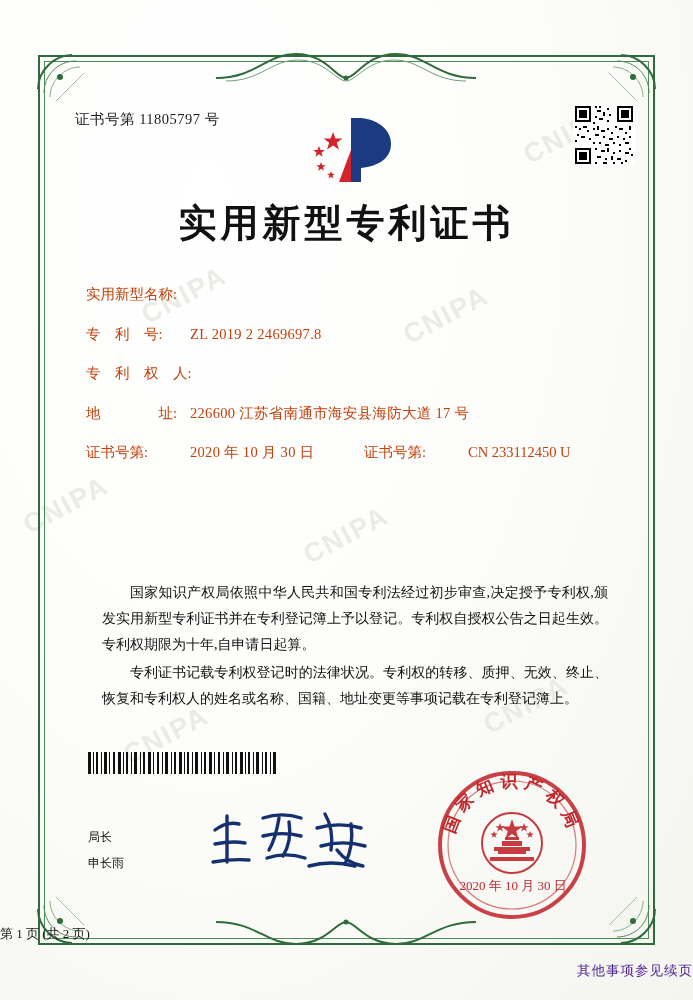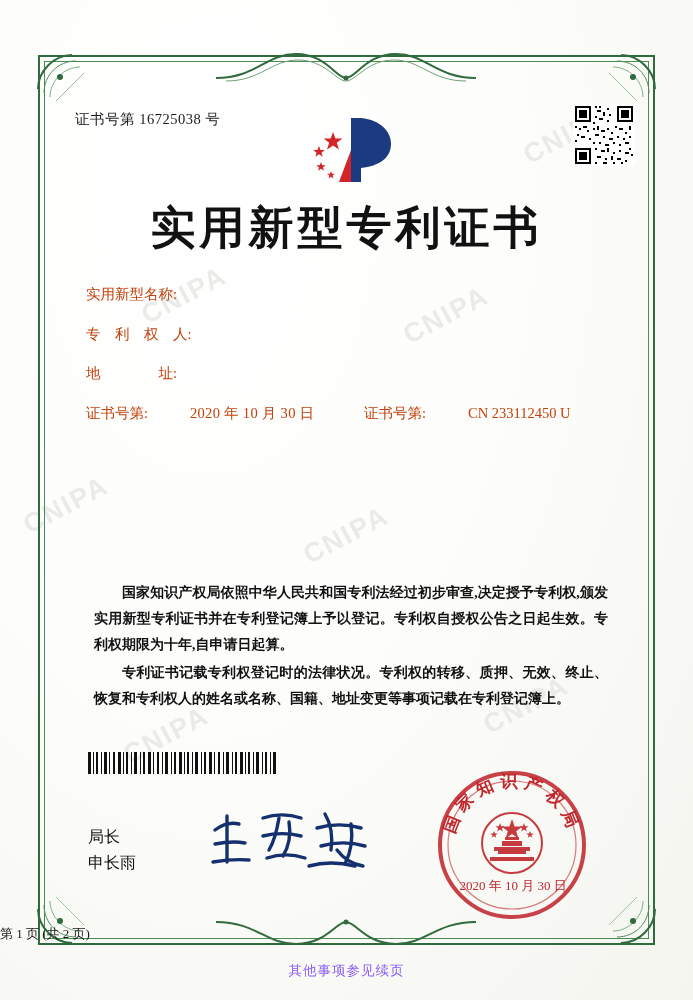--- a/index.html
+++ b/index.html
@@ -126,21 +126,21 @@
   }
 
   
   .main-title {
     position: absolute;
     left: 0;
     right: 0;
     top: 198px;
     text-align: center;
     font-family: "DejaVu Serif", "Liberation Serif", serif;
-    font-size: 45px;
+    font-size: 38px;
     font-weight: bold;
     letter-spacing: 4px;
     color: #111111;
   }
 
   
   .fields {
     position: absolute;
     left: 86px;
     top: 285px;
@@ -176,40 +176,39 @@
     position: absolute;
     left: 86px;
     top: 580px;
     width: 522px;
     font-size: 14px;
     line-height: 26px;
     color: #111;
     text-align: justify;
   }
   .body-text p {
-    margin: 0 0 2px 8px;
+    margin: 0 0 2px 16px;
     text-indent: 2em;
-    font-weight: bold;
   }
 
   
   .barcode {
     position: absolute;
     left: 88px;
     top: 752px;
     width: 190px;
     height: 22px;
   }
 
   
   .sig-label {
     position: absolute;
     left: 88px;
     top: 824px;
-    font-size: 16px;
+    font-size: 12px;
     line-height: 26px;
     color: #111;
   }
   .signature {
     position: absolute;
     left: 205px;
     top: 800px;
     width: 190px;
     height: 80px;
   }
@@ -240,23 +239,23 @@
     top: 925px;
     text-align: left;
     font-size: 13px;
     color: #1b1b1b;
   }
   
   .footer-note {
     position: absolute;
     left: 0; right: 0;
     top: 962px;
-    text-align: center;
+    text-align: right;
     font-size: 13.5px;
-    color: #8b5cf6;
+    color: #4c1d95;
     letter-spacing: 1px;
   }
 </style>
 </head>
 <body>
 
 <div id="certificate">
   <div class="paper-tint"></div>
 
   <div class="wm wm7">CNIPA</div>
@@ -314,21 +313,21 @@
       <circle cx="130" cy="30" r="2.5" fill="#2f6b3c"></circle>
     </svg>
   </div>
   <div class="bottom-ornament">
     <svg width="260" height="30" viewBox="0 0 260 30">
       <path d="M0,26 C40,26 50,4 80,4 C110,4 120,26 130,26 C140,26 150,4 180,4 C210,4 220,26 260,26" fill="none" stroke="#2f6b3c" stroke-width="2"></path>
       <circle cx="130" cy="26" r="2.5" fill="#2f6b3c"></circle>
     </svg>
   </div>
 
-  <div class="cert-no">证书号第 16725038 号</div>
+  <div class="cert-no">证书号第 11805797 号</div>
 
   <div class="qr">
     <svg width="62" height="62" viewBox="0 0 62 62" shape-rendering="crispEdges">
       <rect width="62" height="62" fill="#ffffff"></rect>
       <g fill="#000000">
         <rect x="2" y="2" width="16" height="16"></rect>
         <rect x="44" y="2" width="16" height="16"></rect>
         <rect x="2" y="44" width="16" height="16"></rect>
       </g>
       <g fill="#ffffff">
@@ -416,24 +415,29 @@
     </svg>
   </div>
 
   <div class="main-title">实用新型专利证书</div>
 
   <div class="fields">
     <div class="field-row">
       <div class="field-label">实用新型名称:</div>
     </div>
     <div class="field-row">
+      <div class="field-label">专　利　号:</div>
+      <div class="field-value">ZL 2019 2 2469697.8</div>
+    </div>
+    <div class="field-row">
       <div class="field-label">专　利　权　人:</div>
     </div>
     <div class="field-row">
       <div class="field-label">地　　　　址:</div>
+      <div class="field-value">226600 江苏省南通市海安县海防大道 17 号</div>
     </div>
     <div class="field-row two-col">
       <div class="field-label">证书号第:</div>
       <div class="field-value">2020 年 10 月 30 日</div>
       <div class="col2-label">证书号第:</div>
       <div class="col2-value">CN 233112450 U</div>
     </div>
   </div>
 
   <div class="body-text">

